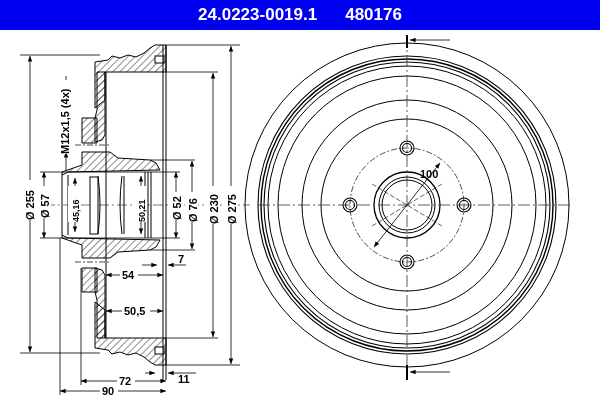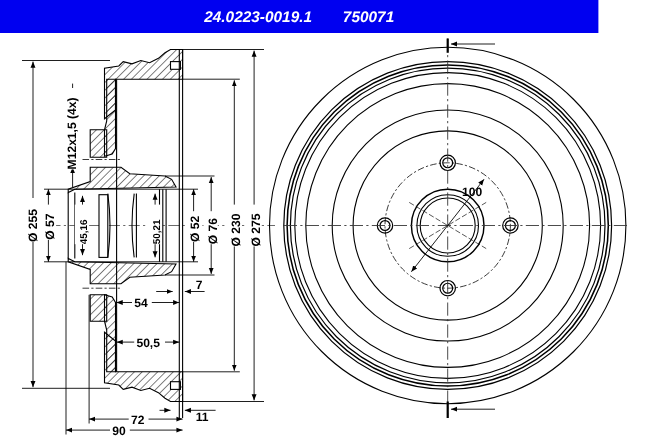--- a/index.html
+++ b/index.html
@@ -1,29 +1,29 @@
 <!DOCTYPE html>
 <html><head>
 <meta charset="utf-8">
 <style>
   html, body { margin:0; padding:0; background:#ffffff; }
   body { width:600px; height:400px; overflow:hidden; position:relative; font-family:"Liberation Sans", sans-serif; }
-  .header { position:absolute; left:0; top:0; width:544px; height:30px; background:#0000f0; color:#fff;
-            display:flex; align-items:center; justify-content:center; font-weight:bold; font-size:14px; letter-spacing:0px;font-style:italic; }
+  .header { position:absolute; left:0; top:0; width:600px; height:30px; background:#0000f0; color:#fff;
+            display:flex; align-items:center; justify-content:center; font-weight:bold; font-size:17px; letter-spacing:0px; }
   .header span { margin:0 14px; }
   svg { position:absolute; left:0; top:0; }
   .dim { font-family:"Liberation Sans", sans-serif; font-weight:bold; font-size:11px; fill:#000; }
   .dimsm { font-family:"Liberation Sans", sans-serif; font-weight:bold; font-size:9px; fill:#000; }
 </style>
 </head>
 <body>
 
 <div class="header">
   <span>24.0223-0019.1</span>
-  <span>750071</span>
+  <span>480176</span>
 </div>
 
 <svg width="600" height="400" viewBox="0 0 600 400">
   <defs>
     <pattern id="hatch" patternUnits="userSpaceOnUse" width="5" height="5" patternTransform="rotate(45)">
       <line x1="0" y1="0" x2="0" y2="5" stroke="#000" stroke-width="0.9"></line>
     </pattern>
     <marker id="arr" viewBox="0 0 10 10" refX="10" refY="5" markerWidth="7" markerHeight="7" orient="auto-start-reverse">
       <path d="M0,1 L10,5 L0,9 z" fill="#000"></path>
     </marker>

